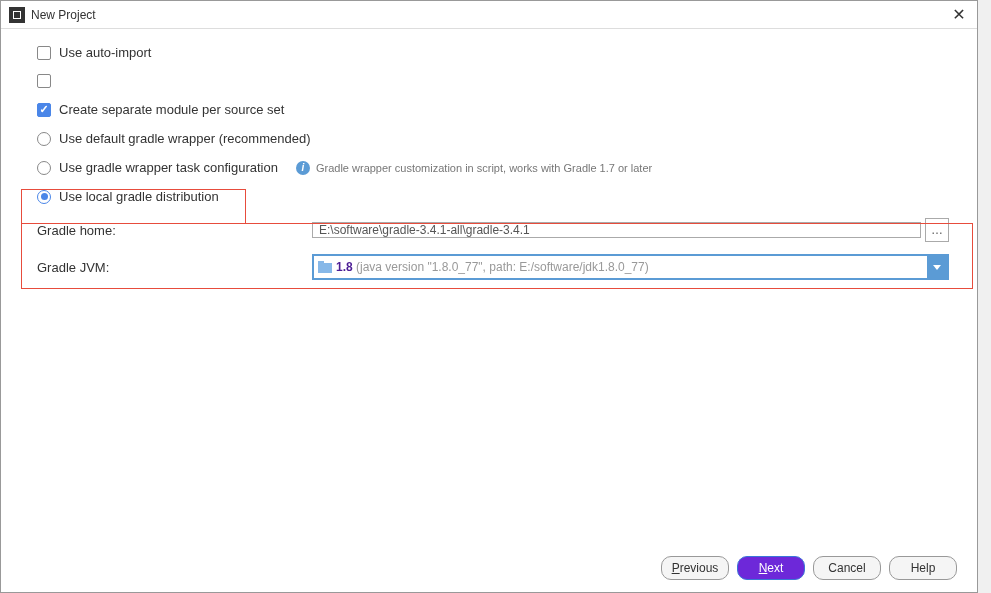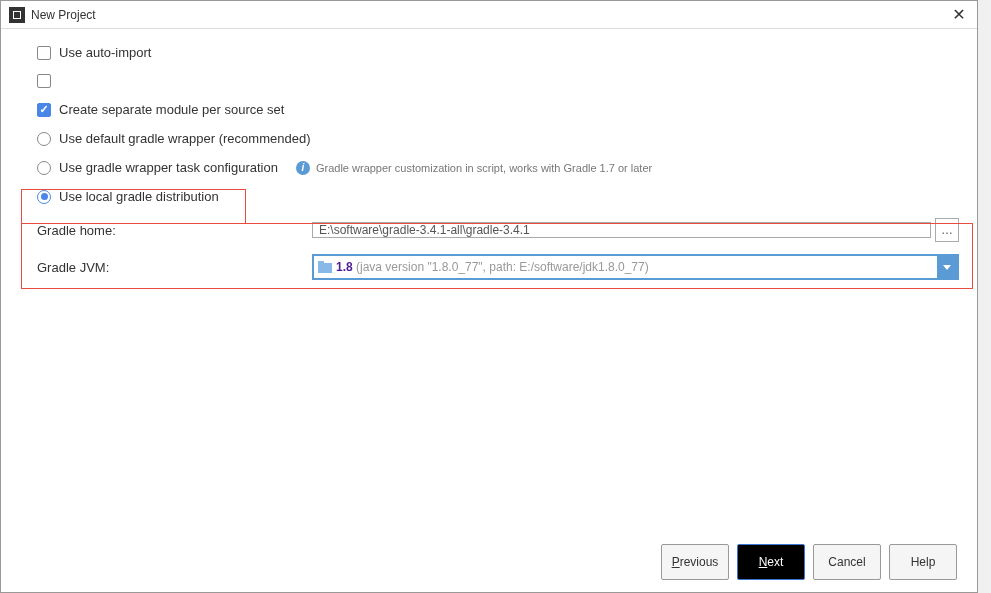--- a/index.html
+++ b/index.html
@@ -3,21 +3,21 @@
   <meta charset="utf-8">
   <style>
     * { box-sizing: border-box; margin: 0; padding: 0; font-family: "Segoe UI", Arial, sans-serif; }
     body { background: #f0f0f0; width: 991px; height: 593px; position: relative; }
     .window { width: 978px; height: 593px; background: #fff; border: 1px solid #999; position: relative; }
     .titlebar { height: 28px; display: flex; align-items: center; padding: 0 8px; border-bottom: 1px solid #ddd; }
     .titlebar-icon { width: 16px; height: 16px; background: #333; margin-right: 6px; display: inline-flex; align-items: center; justify-content: center; }
     .titlebar-icon svg { width: 12px; height: 12px; }
     .titlebar-text { font-size: 12px; color: #333; flex: 1; }
     .close-btn { width: 20px; height: 20px; display: flex; align-items: center; justify-content: center; cursor: pointer; font-size: 16px; color: #333; }
-    .content { padding: 16px 18px 0 36px; }
+    .content { padding: 16px 28px 0 36px; }
     .option-row { display: flex; align-items: center; margin-bottom: 14px; font-size: 13px; color: #333; }
     .checkbox { width: 14px; height: 14px; border: 1.5px solid #888; border-radius: 2px; margin-right: 8px; display: inline-flex; align-items: center; justify-content: center; cursor: pointer; }
     .checkbox.checked { background: #4a86e8; border-color: #4a86e8; }
     .checkbox.checked::after { content: '✓'; color: #fff; font-size: 11px; font-weight: bold; }
     .radio { width: 14px; height: 14px; border: 1.5px solid #888; border-radius: 50%; margin-right: 8px; display: inline-flex; align-items: center; justify-content: center; cursor: pointer; }
     .radio.selected { border-color: #4a86e8; }
     .radio.selected::after { content: ''; width: 7px; height: 7px; background: #4a86e8; border-radius: 50%; }
     .info-icon { width: 14px; height: 14px; border-radius: 50%; background: #5b9bd5; display: inline-flex; align-items: center; justify-content: center; margin-left: 18px; margin-right: 6px; }
     .info-icon::after { content: 'i'; color: #fff; font-size: 10px; font-style: italic; font-weight: bold; }
     .hint-text { font-size: 11px; color: #777; }
@@ -30,22 +30,22 @@
     .browse-btn { width: 24px; height: 24px; margin-left: 4px; border: 1px solid #aaa; background: #fff; display: flex; align-items: center; justify-content: center; cursor: pointer; font-size: 12px; color: #555; }
     .combo { flex: 1; height: 26px; border: 2px solid #5b9bd5; display: flex; align-items: center; padding: 0 4px; background: #fff; position: relative; }
     .folder-icon { width: 14px; height: 12px; margin-right: 4px; }
     .combo-text { font-size: 12px; }
     .combo-bold { font-weight: bold; color: #4c1d95; }
     .combo-gray { color: #999; }
     .combo-arrow { width: 20px; height: 100%; background: #5b9bd5; position: absolute; right: 0; top: 0; display: flex; align-items: center; justify-content: center; cursor: pointer; }
     .combo-arrow::after { content: ''; border-left: 4px solid transparent; border-right: 4px solid transparent; border-top: 5px solid #fff; }
     .annotation { position: absolute; left: 195px; top: 315px; color: #e74c3c; font-size: 15px; font-family: "Microsoft YaHei", SimSun, sans-serif; }
     .button-bar { position: absolute; bottom: 12px; right: 20px; display: flex; gap: 8px; }
-    .btn { min-width: 68px; height: 36px; border: 1px solid #999; background: #f5f5f5; font-size: 12px; color: #333; display: flex; align-items: center; justify-content: center; cursor: pointer; border-radius: 2px; }
-    .btn.primary { background: #000000; color: #fff; border-color: #3a76d8; }
+    .btn { min-width: 68px; height: 24px; border: 1px solid #999; background: #f5f5f5; font-size: 12px; color: #333; display: flex; align-items: center; justify-content: center; cursor: pointer; border-radius: 10px; }
+    .btn.primary { background: #6d28d9; color: #fff; border-color: #3a76d8; }
     .btn u { text-decoration: underline; }
   </style>
 </head>
 <body>
 
 <div class="window">
   <div class="titlebar">
     <span class="titlebar-icon">
       <svg viewBox="0 0 12 12">
           <rect x="0" y="0" width="12" height="12" fill="#333"></rect>

